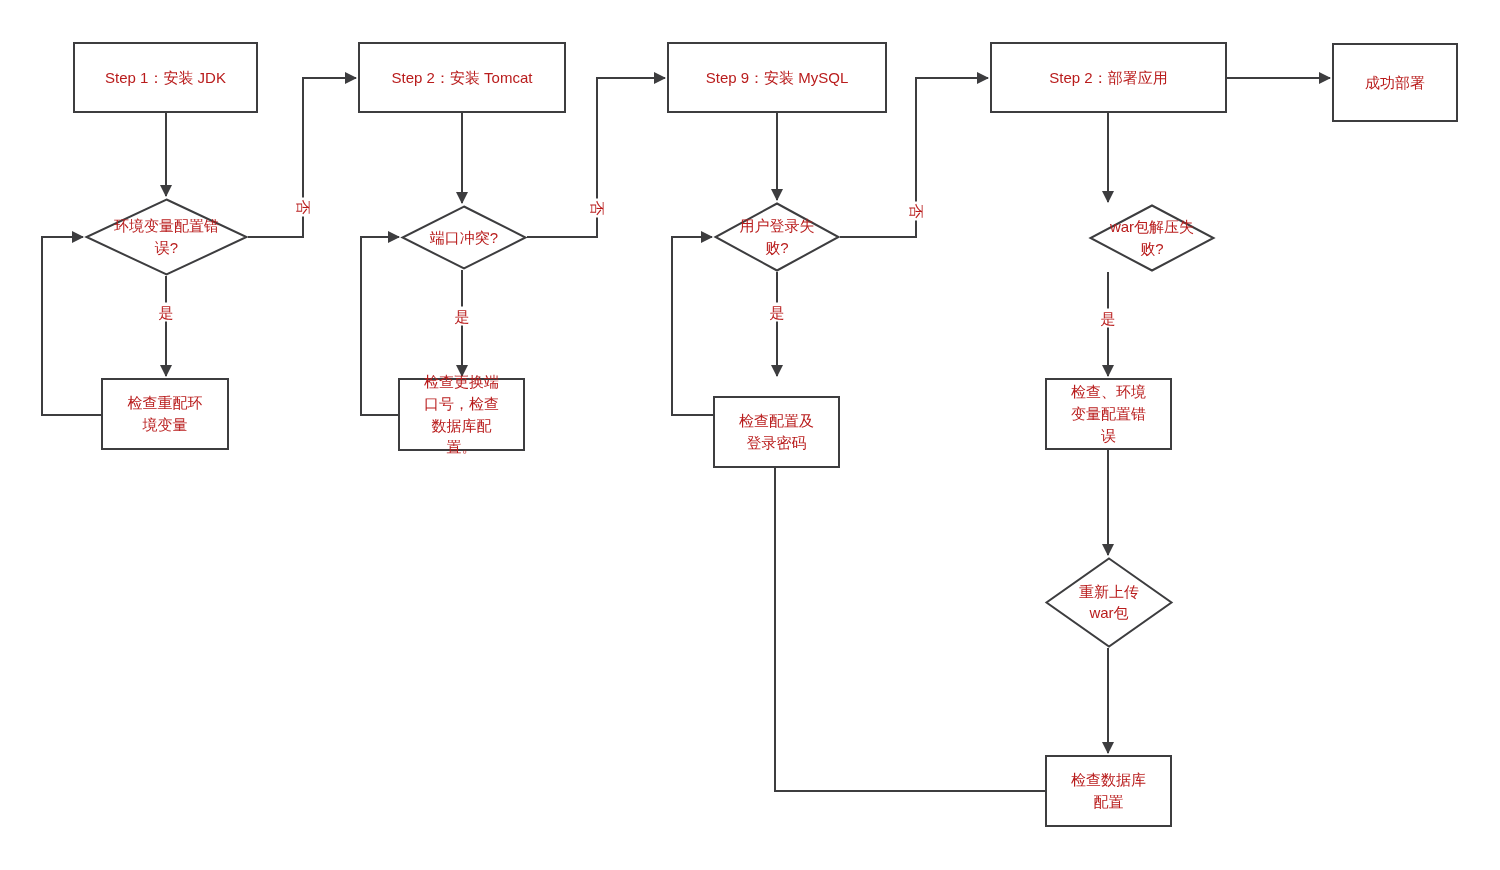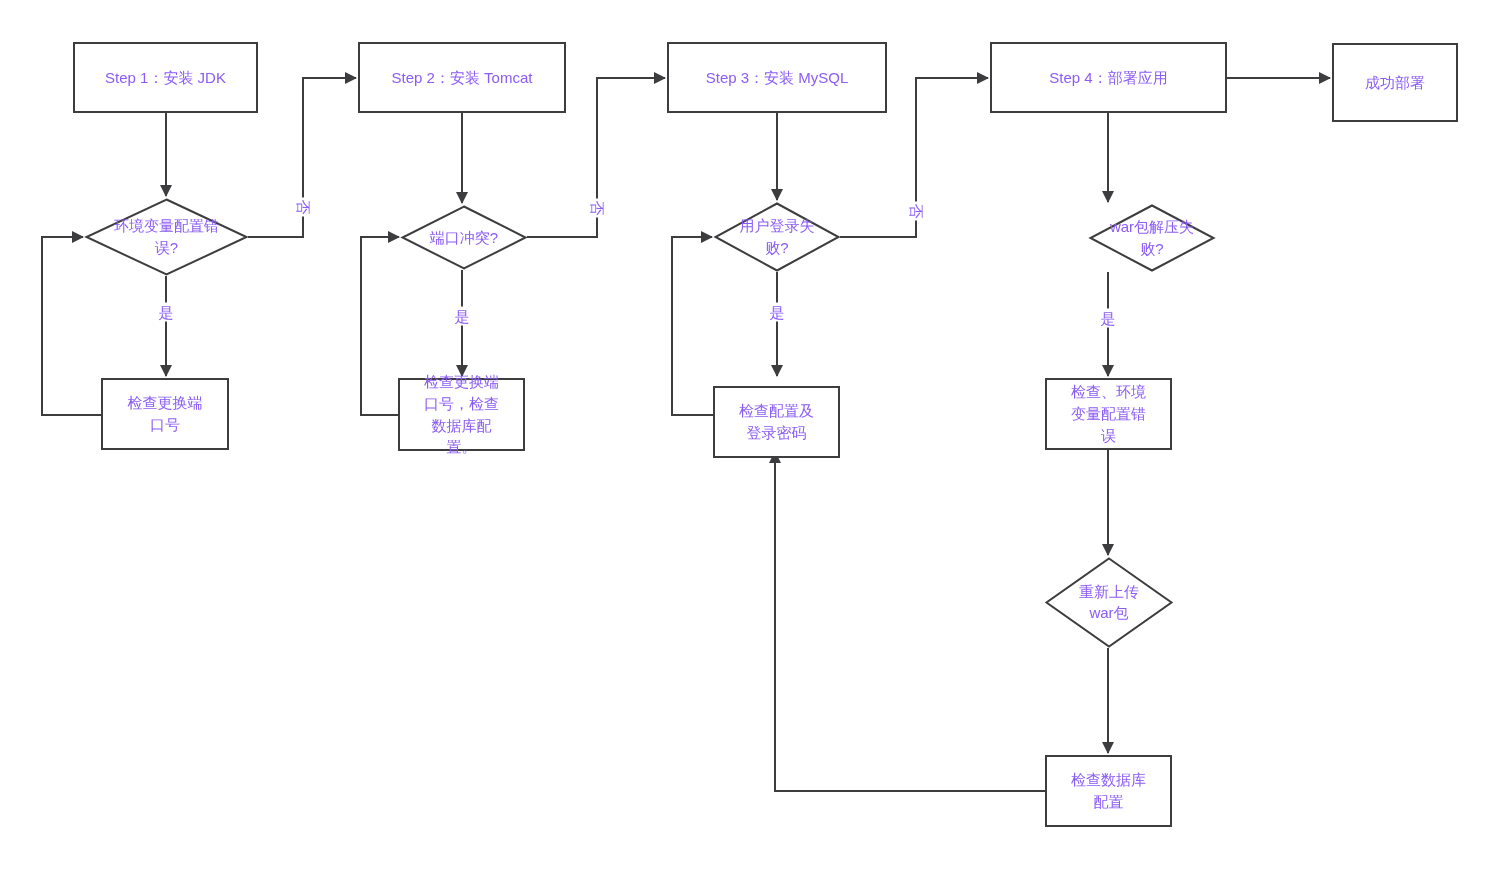--- a/index.html
+++ b/index.html
@@ -1,21 +1,21 @@
 <!DOCTYPE html>
 <html><head>
 <meta charset="utf-8">
 <style>
   html,body{margin:0;padding:0;background:#ffffff;}
   .canvas{
     position:relative;
     width:1500px;height:870px;
     background:#ffffff;
     font-family:"Liberation Sans", sans-serif;
-    color:#8b5cf6;
+    color:#b91c1c;
     overflow:hidden;
   }
   .wires{position:absolute;left:0;top:0;z-index:0;}
   .wires path{fill:none;stroke:#3d3d3f;stroke-width:2;}
   .node{position:absolute;z-index:1;box-sizing:border-box;}
   .box{
     background:#ffffff;
     border:2px solid #3d3d3f;
     display:flex;align-items:center;justify-content:center;
     text-align:center;font-size:15px;line-height:1.45;
@@ -73,24 +73,24 @@
     <path d="M1227,78 H1330" marker-end="url(#arrow)"></path>
   </svg>
 
   <div class="node box" style="left:73px;top:42px;width:185px;height:71px">
     <span class="lbl">Step 1：安装 JDK</span>
   </div>
   <div class="node box" style="left:358px;top:42px;width:208px;height:71px">
     <span class="lbl">Step 2：安装 Tomcat</span>
   </div>
   <div class="node box" style="left:667px;top:42px;width:220px;height:71px">
-    <span class="lbl">Step 3：安装 MySQL</span>
+    <span class="lbl">Step 9：安装 MySQL</span>
   </div>
   <div class="node box" style="left:990px;top:42px;width:237px;height:71px">
-    <span class="lbl">Step 4：部署应用</span>
+    <span class="lbl">Step 2：部署应用</span>
   </div>
   <div class="node box" style="left:1332px;top:43px;width:126px;height:79px">
     <span class="lbl">成功部署</span>
   </div>
 
   <div class="node diamond" style="left:85px;top:198px;width:163px;height:78px">
     <svg viewBox="0 0 163 78">
         <polygon points="81.5,1.5 161.5,39 81.5,76.5 1.5,39"></polygon>
       </svg>
     <span class="dlabel" style="width:112px">环境变量配置错误?</span>
@@ -114,26 +114,26 @@
     <span class="dlabel" style="width:97px">war包解压失败?</span>
   </div>
   <div class="node diamond" style="left:1045px;top:557px;width:128px;height:91px">
     <svg viewBox="0 0 128 91">
         <polygon points="64,1.5 126.5,45.5 64,89.5 1.5,45.5"></polygon>
       </svg>
     <span class="dlabel" style="width:82px">重新上传war包</span>
   </div>
 
   <div class="node box" style="left:101px;top:378px;width:128px;height:72px">
-    <span class="lbl" style="max-width:82px">检查更换端口号</span>
+    <span class="lbl" style="max-width:82px">检查重配环境变量</span>
   </div>
   <div class="node box" style="left:398px;top:378px;width:127px;height:73px">
     <span class="lbl" style="max-width:82px">检查更换端口号，检查数据库配置。</span>
   </div>
-  <div class="node box" style="left:713px;top:386px;width:127px;height:72px">
+  <div class="node box" style="left:713px;top:396px;width:127px;height:72px">
     <span class="lbl" style="max-width:82px">检查配置及登录密码</span>
   </div>
   <div class="node box" style="left:1045px;top:378px;width:127px;height:72px">
     <span class="lbl" style="max-width:88px">检查、环境变量配置错误</span>
   </div>
   <div class="node box" style="left:1045px;top:755px;width:127px;height:72px">
     <span class="lbl" style="max-width:82px">检查数据库配置</span>
   </div>
 
   <div class="edge-label yes" style="left:166px;top:312px">是</div>

